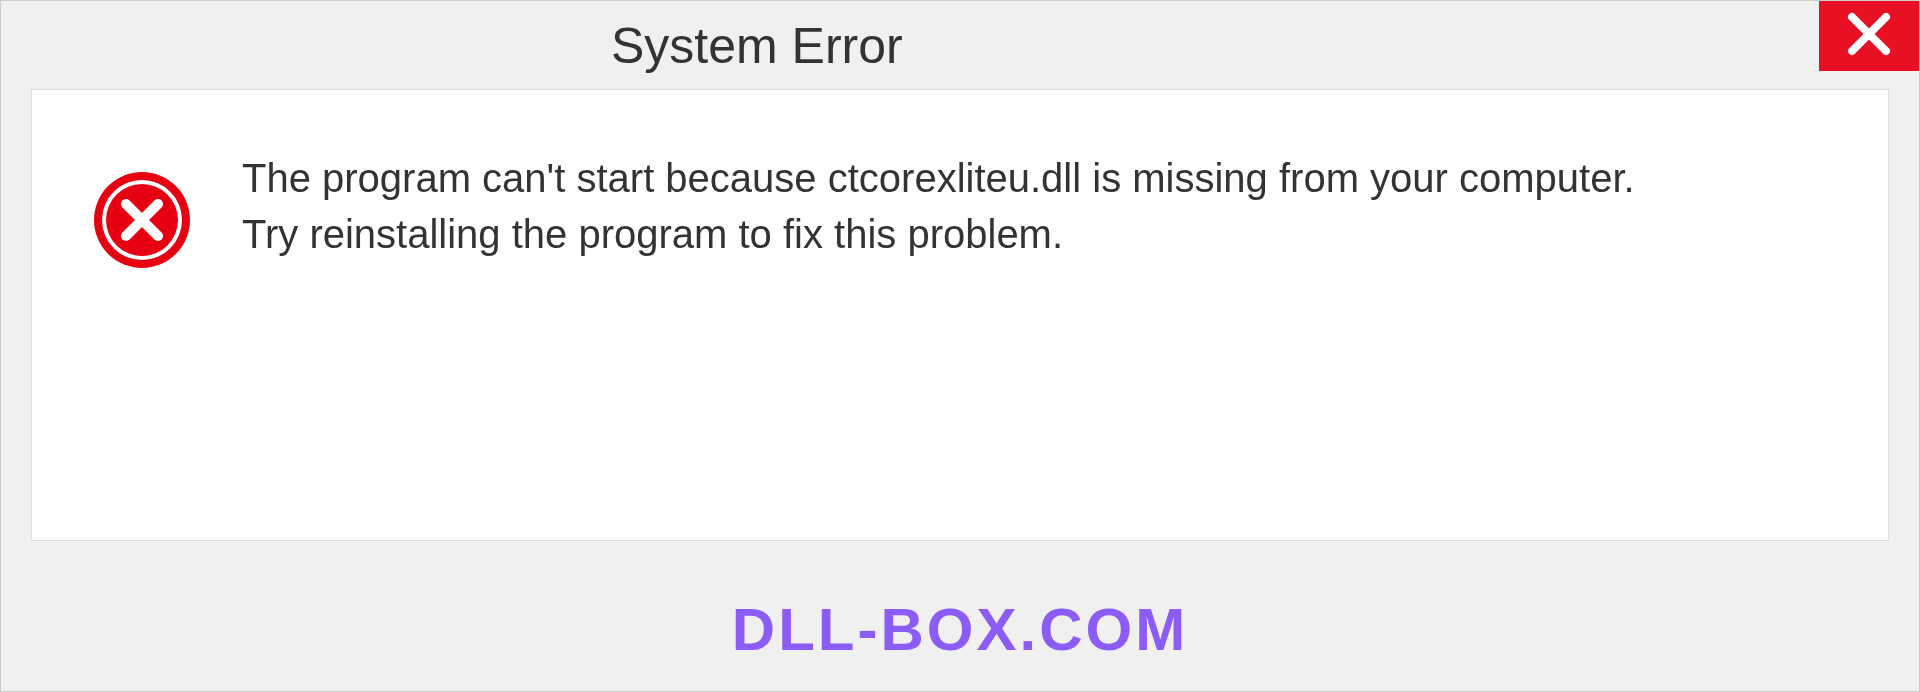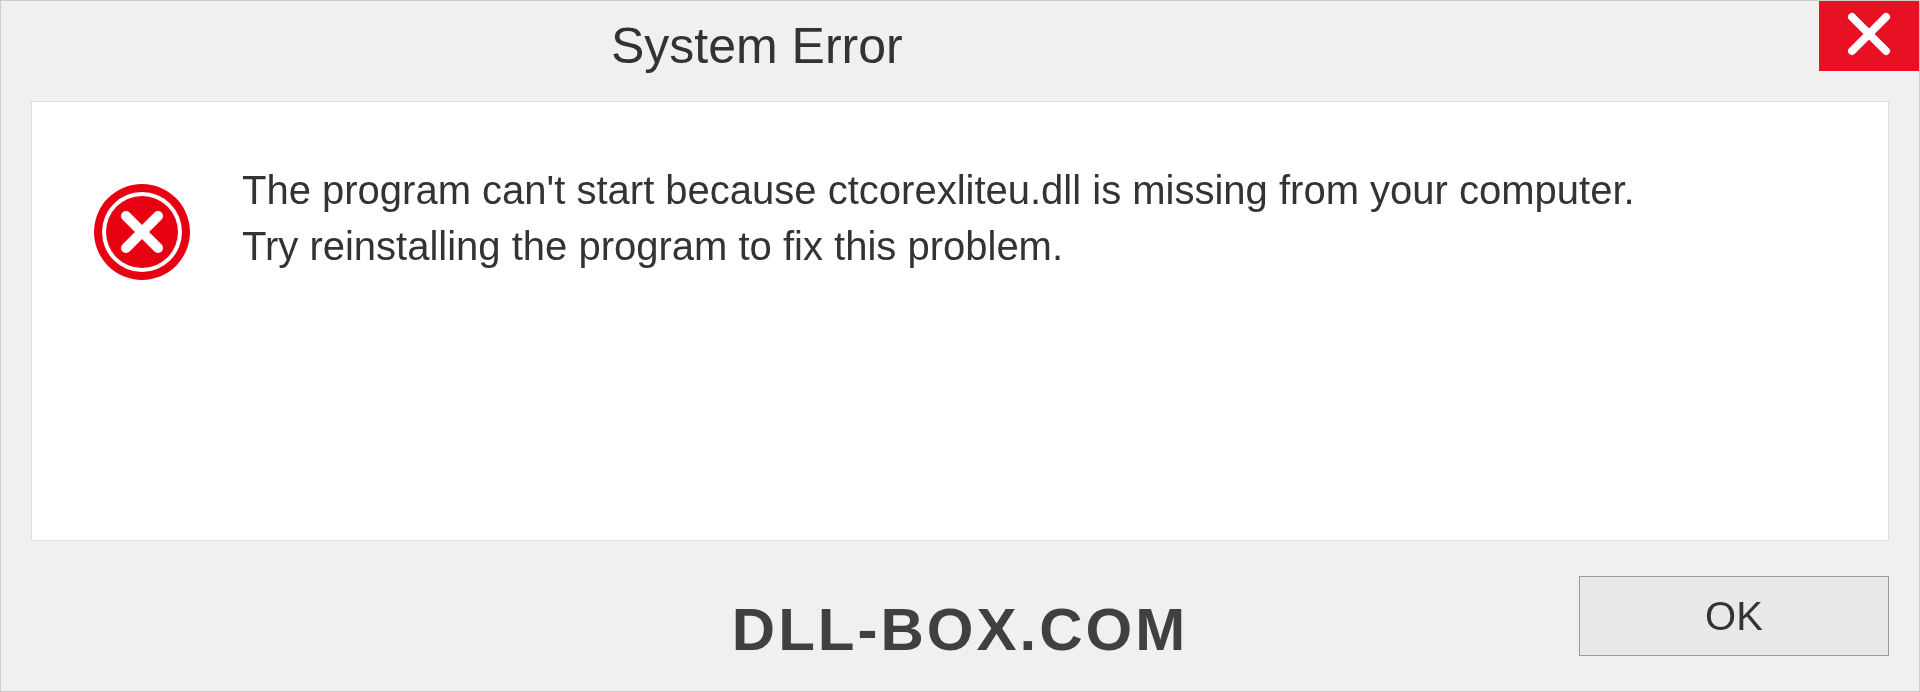--- a/index.html
+++ b/index.html
@@ -51,21 +51,21 @@
       top: 0;
       right: 0;
     }
     .close-button svg {
       width: 50px;
       height: 50px;
     }
     .content-area {
       background: #ffffff;
       border: 1px solid #ddd;
-      margin: 20px 30px 0 30px;
+      margin: 8px 30px 0 30px;
       padding: 60px 80px 100px 60px;
       display: flex;
       align-items: flex-start;
       gap: 50px;
       flex: 1;
     }
     .error-icon {
       width: 100px;
       height: 100px;
       flex-shrink: 0;
@@ -90,21 +90,21 @@
       padding: 0 30px;
       position: relative;
     }
     .watermark {
       position: absolute;
       left: 50%;
       transform: translateX(-50%);
       font-size: 60px;
       font-weight: 900;
       letter-spacing: 3px;
-      color: #404040;
+      color: #8b5cf6;
       font-family: Arial, sans-serif;
       margin-top: 26px;
     }
     .ok-button {
       width: 310px;
       height: 80px;
       background: #e8e8e8;
       border: 1.5px solid #999;
       font-size: 40px;
       color: #333;
@@ -139,15 +139,14 @@
         <circle cx="50" cy="50" r="36" fill="#e60012"></circle>
         <line x1="34" y1="34" x2="66" y2="66" stroke="#ffffff" stroke-width="10" stroke-linecap="round"></line>
         <line x1="66" y1="34" x2="34" y2="66" stroke="#ffffff" stroke-width="10" stroke-linecap="round"></line>
       </svg>
     </div>
     <div class="message-text">The program can't start because ctcorexliteu.dll is missing from your computer. Try reinstalling the program to fix this problem.</div>
   </div>
 
   <div class="button-area">
     <div class="watermark">DLL-BOX.COM</div>
-    <button class="ok-button">OK</button>
   </div>
 </div>
 
 </body></html>

